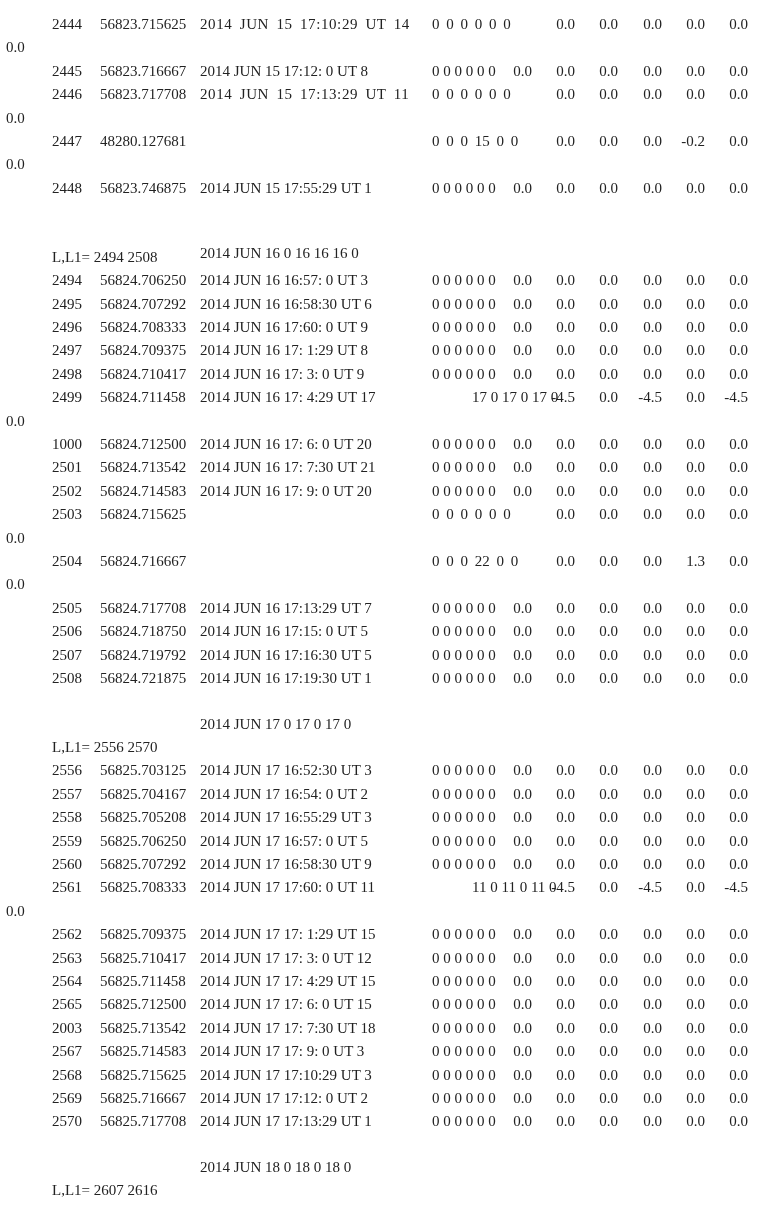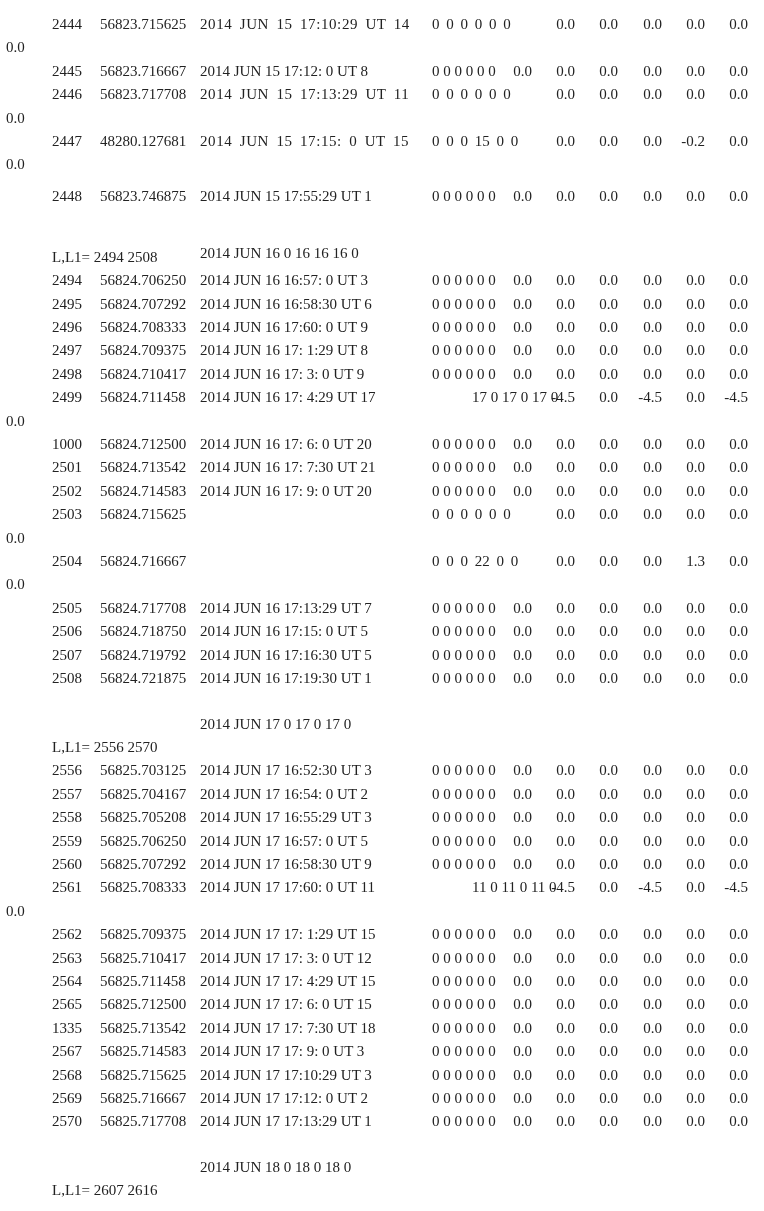--- a/index.html
+++ b/index.html
@@ -60,32 +60,31 @@
       <span class="c v v3">0.0</span>
       <span class="c v v4">0.0</span>
       <span class="c v v5">0.0</span>
     </div>
     <div class="line" style="top: 108px;">
       <span class="c wrap">0.0</span>
     </div>
     <div class="line sp" style="top: 131px;">
       <span class="c idx">2447</span>
       <span class="c mjd">48280.127681</span>
-      <span class="c dt">2014 JUN 15 17:15: 0 UT 15</span>
       <span class="c flags">0 0 0 15 0 0</span>
       <span class="c v v1">0.0</span>
       <span class="c v v2">0.0</span>
       <span class="c v v3">0.0</span>
       <span class="c v v4">-0.2</span>
       <span class="c v v5">0.0</span>
     </div>
     <div class="line" style="top: 154px;">
       <span class="c wrap">0.0</span>
     </div>
-    <div class="line" style="top: 178px; margin-top: 8px;">
+    <div class="line" style="top: 178px;">
       <span class="c idx">2448</span>
       <span class="c mjd">56823.746875</span>
       <span class="c dt">2014 JUN 15 17:55:29 UT 1</span>
       <span class="c flags">0 0 0 0 0 0</span>
       <span class="c v v0">0.0</span>
       <span class="c v v1">0.0</span>
       <span class="c v v2">0.0</span>
       <span class="c v v3">0.0</span>
       <span class="c v v4">0.0</span>
       <span class="c v v5">0.0</span>
@@ -402,21 +401,21 @@
       <span class="c dt">2014 JUN 17 17: 6: 0 UT 15</span>
       <span class="c flags">0 0 0 0 0 0</span>
       <span class="c v v0">0.0</span>
       <span class="c v v1">0.0</span>
       <span class="c v v2">0.0</span>
       <span class="c v v3">0.0</span>
       <span class="c v v4">0.0</span>
       <span class="c v v5">0.0</span>
     </div>
     <div class="line" style="top: 1018px;">
-      <span class="c idx">1335</span>
+      <span class="c idx">2003</span>
       <span class="c mjd">56825.713542</span>
       <span class="c dt">2014 JUN 17 17: 7:30 UT 18</span>
       <span class="c flags">0 0 0 0 0 0</span>
       <span class="c v v0">0.0</span>
       <span class="c v v1">0.0</span>
       <span class="c v v2">0.0</span>
       <span class="c v v3">0.0</span>
       <span class="c v v4">0.0</span>
       <span class="c v v5">0.0</span>
     </div>

